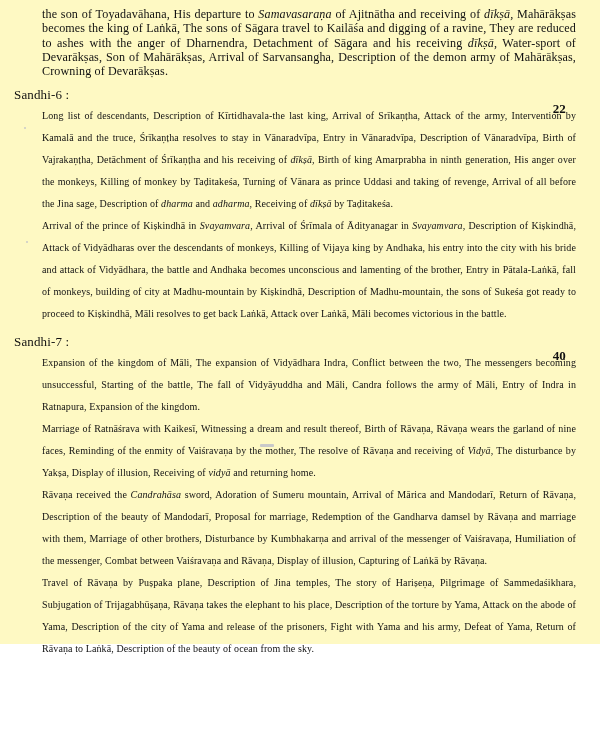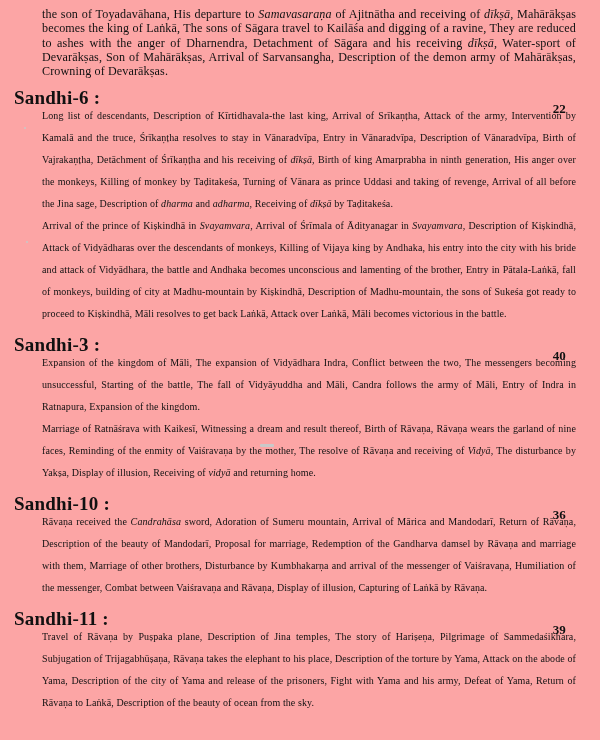--- a/index.html
+++ b/index.html
@@ -13,24 +13,24 @@
     height: 740px;
     overflow: hidden;
     font-family: "Liberation Serif", "DejaVu Serif", serif;
     color: #111111;
     -webkit-font-smoothing: antialiased;
   }
 
   .page {
     position: relative;
     width: 600px;
-    height: 740px;
+    height: 644px;
     box-sizing: border-box;
     padding: 7px 18px 0 14px;
-    background: #fca5a5;
+    background: #fef9c3;
   }
 
   
   .cont-para {
     margin: 0 0 0 0;
     padding: 0 6px 0 28px;
     font-size: 12.1px;
     line-height: 14.3px;
     text-align: justify;
     text-justify: inter-word;
@@ -46,22 +46,22 @@
     position: relative;
     display: block;
     margin: 9px 0 2px 0;
     padding: 0 6px 0 0;
     height: 16px;
   }
   .entry-title {
     position: absolute;
     left: 0;
     top: 0;
-    font-size: 19px;
-    font-weight: bold;
+    font-size: 13px;
+    font-weight: normal;
     letter-spacing: 0.012em;
     white-space: nowrap;
   }
   .entry-page {
     position: absolute;
     right: 16px;
     top: 0;
     font-size: 13.0px;
     font-weight: bold;
     letter-spacing: 0.01em;
@@ -108,39 +108,31 @@
     </div>
     <p class="entry-body">Long list of descendants, Description of Kīrtidhavala-the last king, Arrival of Srīkaṇṭha, Attack of the army, Intervention by Kamalā and the truce, Śrīkaṇṭha resolves to stay in Vānaradvīpa, Entry in Vānaradvīpa, Description of Vānaradvīpa, Birth of Vajrakaṇṭha, Detāchment of Śrīkaṇṭha and his receiving of <i>dīkṣā</i>, Birth of king Amarprabha in ninth generation, His anger over the monkeys, Killing of monkey by Taḍitakeśa, Turning of Vānara as prince Uddasi and taking of revenge, Arrival of all before the Jina sage, Description of <i>dharma</i> and <i>adharma</i>, Receiving of <i>dīkṣā</i> by Taḍitakeśa.</p>
   </div>
 
   <div class="entry">
     <p class="entry-body">Arrival of the prince of Kiṣkindhā in <i>Svayamvara</i>, Arrival of Śrīmala of Ādityanagar in <i>Svayamvara</i>, Description of Kiṣkindhā, Attack of Vidyādharas over the descendants of monkeys, Killing of Vijaya king by Andhaka, his entry into the city with his bride and attack of Vidyādhara, the battle and Andhaka becomes unconscious and lamenting of the brother, Entry in Pātala-Laṅkā, fall of monkeys, building of city at Madhu-mountain by Kiṣkindhā, Description of Madhu-mountain, the sons of Sukeśa got ready to proceed to Kiṣkindhā, Māli resolves to get back Laṅkā, Attack over Laṅkā, Māli becomes victorious in the battle.</p>
   </div>
 
   <div class="entry">
     <div class="entry-head">
-      <span class="entry-title">Sandhi-3 :</span>
+      <span class="entry-title">Sandhi-7 :</span>
       <span class="entry-page">40</span>
     </div>
     <p class="entry-body">Expansion of the kingdom of Māli, The expansion of Vidyādhara Indra, Conflict between the two, The messengers becoming unsuccessful, Starting of the battle, The fall of Vidyāyuddha and Māli, Candra follows the army of Māli, Entry of Indra in Ratnapura, Expansion of the kingdom.</p>
   </div>
 
   <div class="entry">
     <p class="entry-body">Marriage of Ratnāśrava with Kaikesī, Witnessing a dream and result thereof, Birth of Rāvaṇa, Rāvaṇa wears the garland of nine faces, Reminding of the enmity of Vaiśravaṇa by the mother, The resolve of Rāvaṇa and receiving of <i>Vidyā</i>, The disturbance by Yakṣa, Display of illusion, Receiving of <i>vidyā</i> and returning home.</p>
   </div>
 
   <div class="entry">
-    <div class="entry-head">
-      <span class="entry-title">Sandhi-10 :</span>
-      <span class="entry-page">36</span>
-    </div>
     <p class="entry-body">Rāvaṇa received the <i>Candrahāsa</i> sword, Adoration of Sumeru mountain, Arrival of Mārica and Mandodarī, Return of Rāvaṇa, Description of the beauty of Mandodarī, Proposal for marriage, Redemption of the Gandharva damsel by Rāvaṇa and marriage with them, Marriage of other brothers, Disturbance by Kumbhakarṇa and arrival of the messenger of Vaiśravaṇa, Humiliation of the messenger, Combat between Vaiśravaṇa and Rāvaṇa, Display of illusion, Capturing of Laṅkā by Rāvaṇa.</p>
   </div>
 
   <div class="entry">
-    <div class="entry-head">
-      <span class="entry-title">Sandhi-11 :</span>
-      <span class="entry-page">39</span>
-    </div>
     <p class="entry-body">Travel of Rāvaṇa by Puṣpaka plane, Description of Jina temples, The story of Hariṣeṇa, Pilgrimage of Sammedaśikhara, Subjugation of Trijagabhūṣaṇa, Rāvaṇa takes the elephant to his place, Description of the torture by Yama, Attack on the abode of Yama, Description of the city of Yama and release of the prisoners, Fight with Yama and his army, Defeat of Yama, Return of Rāvaṇa to Laṅkā, Description of the beauty of ocean from the sky.</p>
   </div>
 
 </div>
 
 </body></html>

